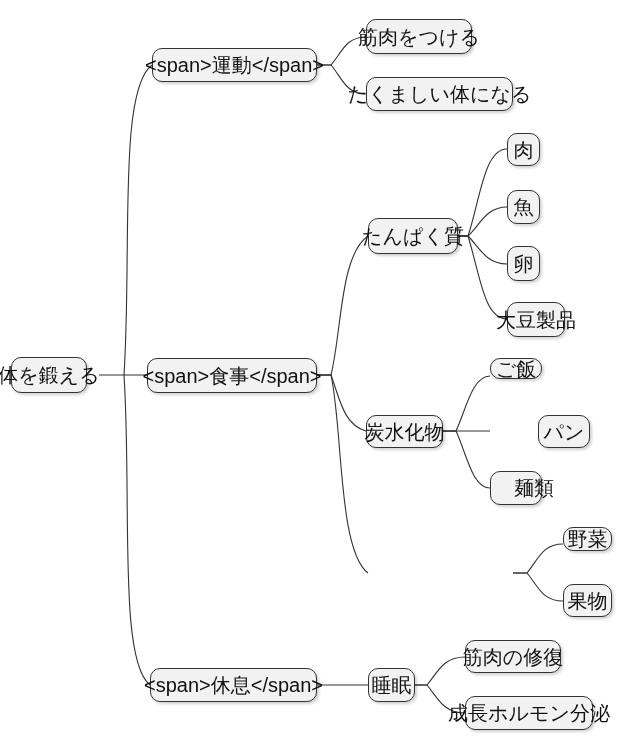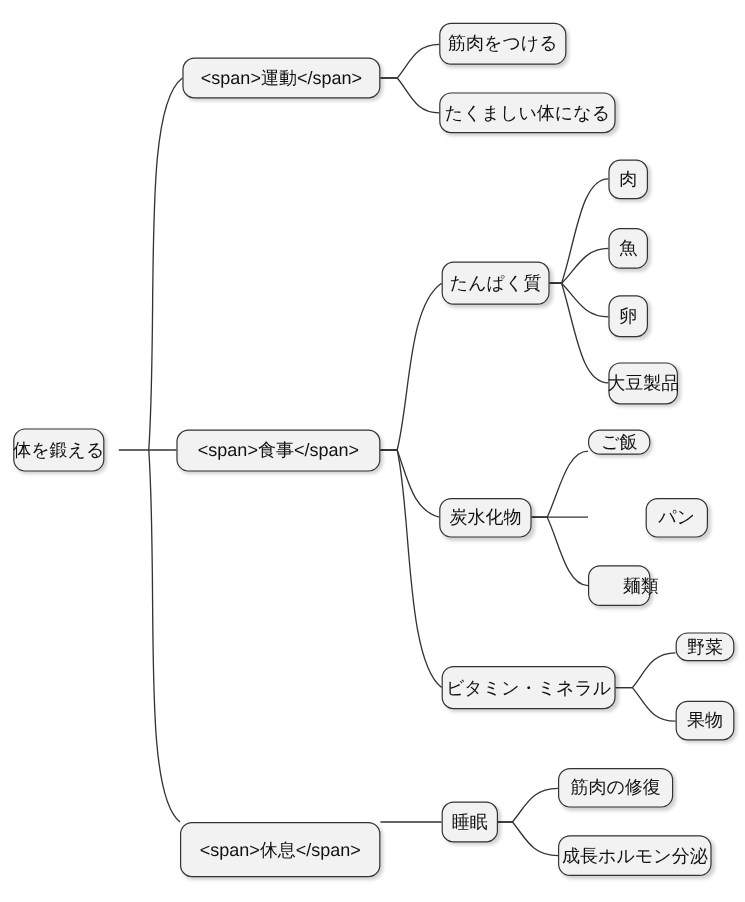--- a/index.html
+++ b/index.html
@@ -28,21 +28,21 @@
     position: absolute;
     box-sizing: border-box;
     display: flex;
     align-items: center;
     justify-content: center;
     background: var(--node_fill, #f2f2f2);
     border: 1.7px solid var(--node_border, #333333);
     border-radius: 10px;
     box-shadow: 2px 2px 3px rgba(0,0,0,0.18);
     color: var(--text, #111111);
-    font-size: 15px;
+    font-size: 20px;
     line-height: 1;
     white-space: nowrap;
     text-align: left;
   }
 </style>
 </head>
 <body>
 
 <div class="canvas">
 
@@ -88,22 +88,21 @@
   <div class="node" style="left:507px; top:133px; width:33px; height:33px;">肉</div>
   <div class="node" style="left:507px; top:190px; width:33px; height:34px;">魚</div>
   <div class="node" style="left:507px; top:246px; width:33px; height:35px;">卵</div>
   <div class="node" style="left:507px; top:302px; width:58px; height:35px;">大豆製品</div>
 
   <div class="node" style="left:366px; top:415px; width:77px; height:33px;">炭水化物</div>
   <div class="node" style="left:490px; top:358px; width:52px; height:21px;">ご飯</div>
   <div class="node" style="left:490px; top:415px; width:52px; height:33px;margin-left:48px;">パン</div>
   <div class="node" style="left:490px; top:471px; width:52px; height:34px;padding-left:36px;">麺類</div>
 
-  <div class="node" style="left:368px; top:555px; width:145px; height:36px;">ビタミン・ミネラル</div>
   <div class="node" style="left:563px; top:527px; width:49px; height:24px;">野菜</div>
   <div class="node" style="left:563px; top:584px; width:49px; height:33px;">果物</div>
 
-  <div class="node" style="left:150px; top:685px; width:167px; height:46px;">&lt;span&gt;休息&lt;/span&gt;</div>
+  <div class="node" style="left:150px; top:668px; width:167px; height:34px;">&lt;span&gt;休息&lt;/span&gt;</div>
   <div class="node" style="left:368px; top:668px; width:47px; height:34px;">睡眠</div>
   <div class="node" style="left:465px; top:640px; width:96px; height:33px;">筋肉の修復</div>
   <div class="node" style="left:465px; top:696px; width:128px; height:34px;">成長ホルモン分泌</div>
 
 </div>
 
 </body></html>

